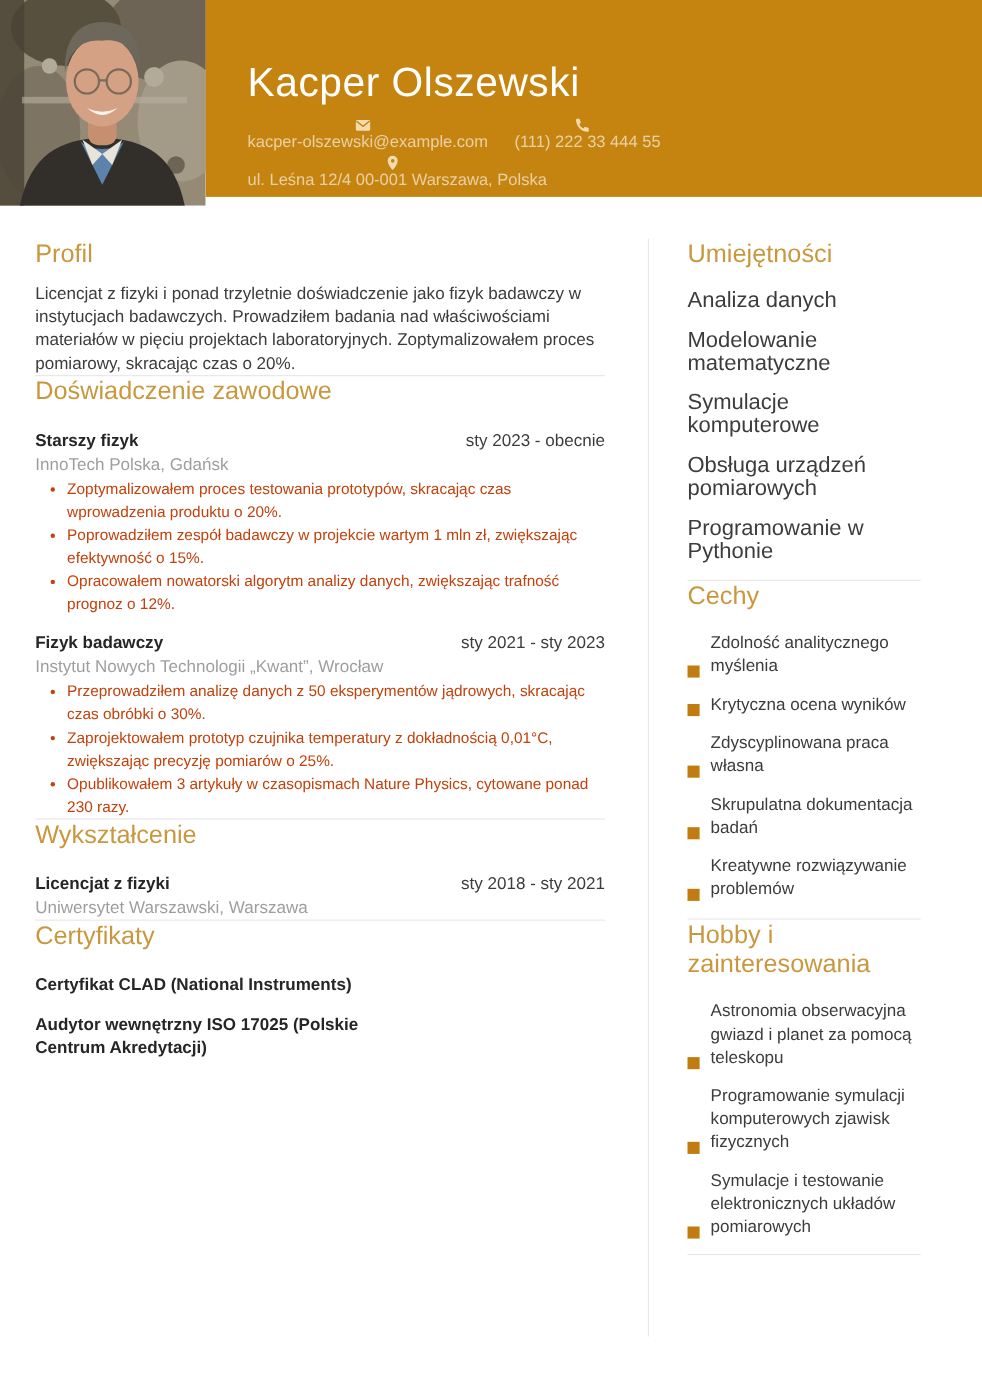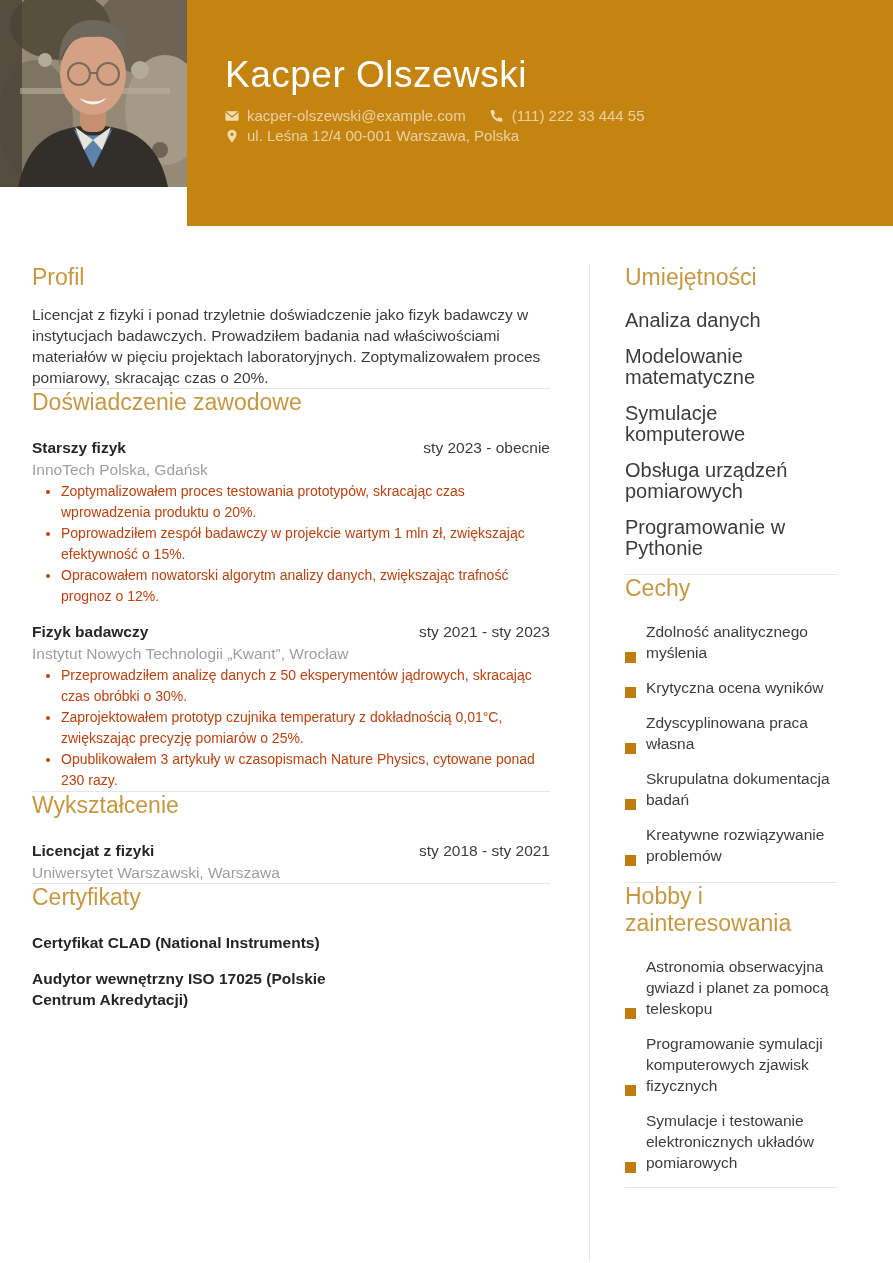--- a/index.html
+++ b/index.html
@@ -4,31 +4,31 @@
 <style>
   * { box-sizing: border-box; }
   html, body { margin: 0; padding: 0; background: #fff; }
   .page {
     width: 893px; height: 1263px; background: #ffffff;
     font-family: "Liberation Sans", "DejaVu Sans", sans-serif;
     color: #3c3c3c; overflow: hidden; position: relative;
   }
 
   
-  .header { height: 226px; display: flex; }
+  .header { height: 179px; display: flex; }
   .photo { flex: 0 0 187px; width: 187px; height: 187px; overflow: hidden; }
   .photo svg { display: block; }
   .header-body { flex: 1; background: #C5840F; padding-left: 38px; }
   .name {
     margin: 55px 0 0; font-size: 37px; line-height: 40px;
     font-weight: 400; color: #ffffff; letter-spacing: 0.5px;
   }
   .contact { margin-top: 12px; font-size: 15px; color: rgba(255,255,255,0.62); }
   .contact-row { display: flex; align-items: center; margin-top: 3px; }
-  .contact-item { display: inline-flex; align-items: center; }
+  .contact-item { display: inline-flex; align-items: center; flex-direction: column; }
   .contact-item + .contact-item { margin-left: 24px; }
   .cicon { width: 14px; height: 14px; margin-right: 8px; flex: 0 0 14px; }
 
   
   .main {
     display: flex; align-items: flex-start;
     padding: 38px 0 0 32px; min-height: 1036px;
   }
   .left-col { flex: 0 0 518px; width: 518px; }
   .vdivider { width: 1px; align-self: stretch; background: #e7e7e7; margin-left: 39px; }

